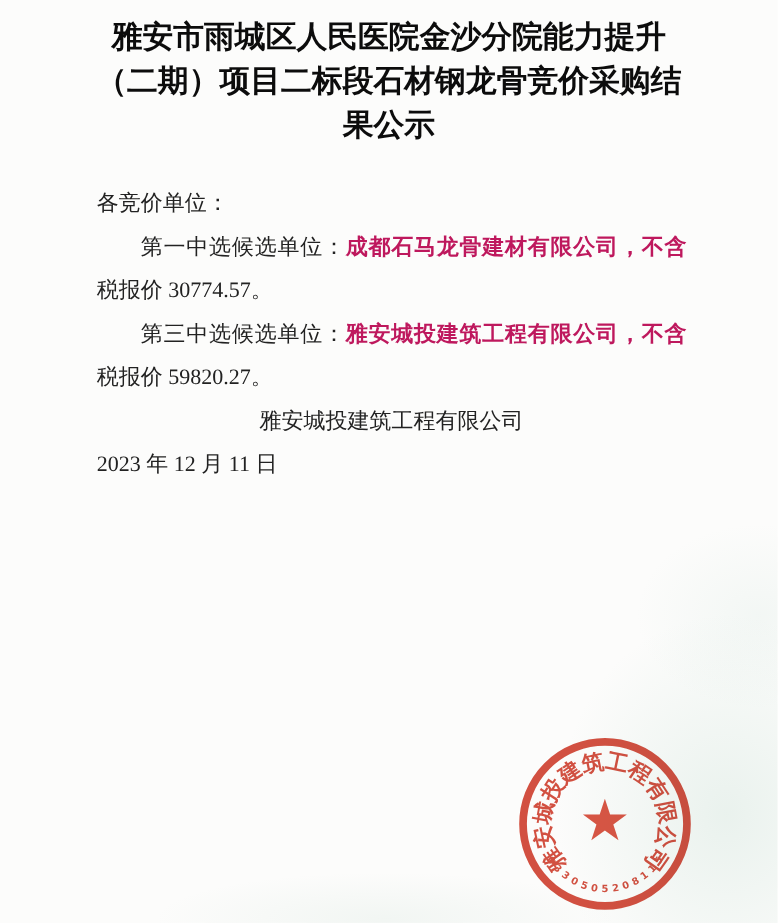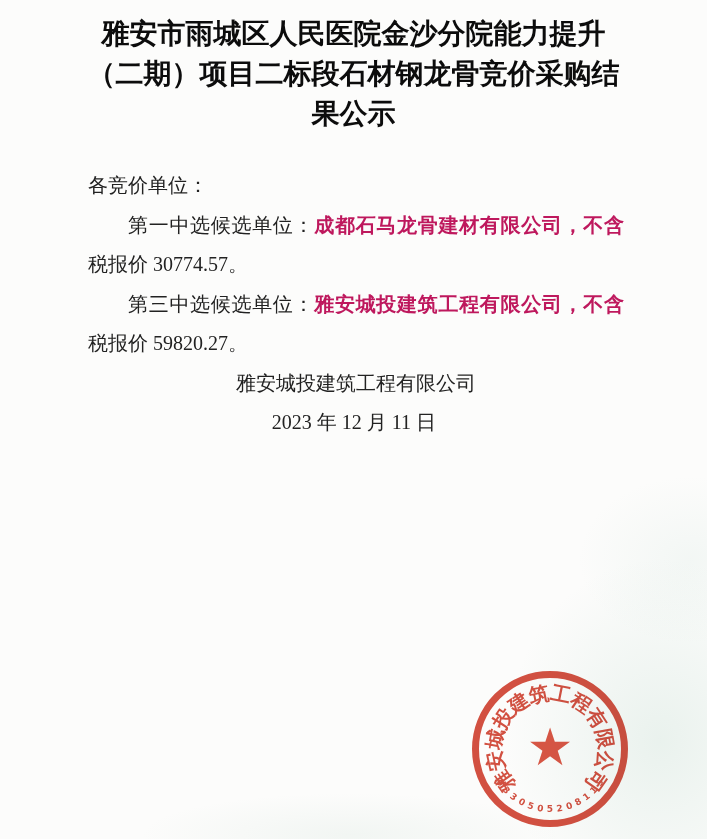--- a/index.html
+++ b/index.html
@@ -24,21 +24,21 @@
     text-align:center;color:#0c0c0c;
   }
   .body-block{
     position:absolute;left:88px;top:166px;width:536px;
     font-size:20px;line-height:39.5px;color:#222;
   }
   .body-block p{margin:0;text-align:justify;}
   p.indent{text-indent:2em;}
   .bold{font-weight:bold;color:#be185d;}
   p.align-right{text-align:center;}
-  p.date-line{text-align:center;padding-right:4px;}
+  p.date-line{text-align:left;padding-right:4px;}
   
   .seal{
     position:absolute;left:472px;top:671px;width:156px;height:156px;
     border:7px solid #cf3927;border-radius:50%;
     box-sizing:border-box;
     opacity:0.88;mix-blend-mode:multiply;
     pointer-events:none;
   }
   .seal-star{
     position:absolute;left:50%;top:50%;

